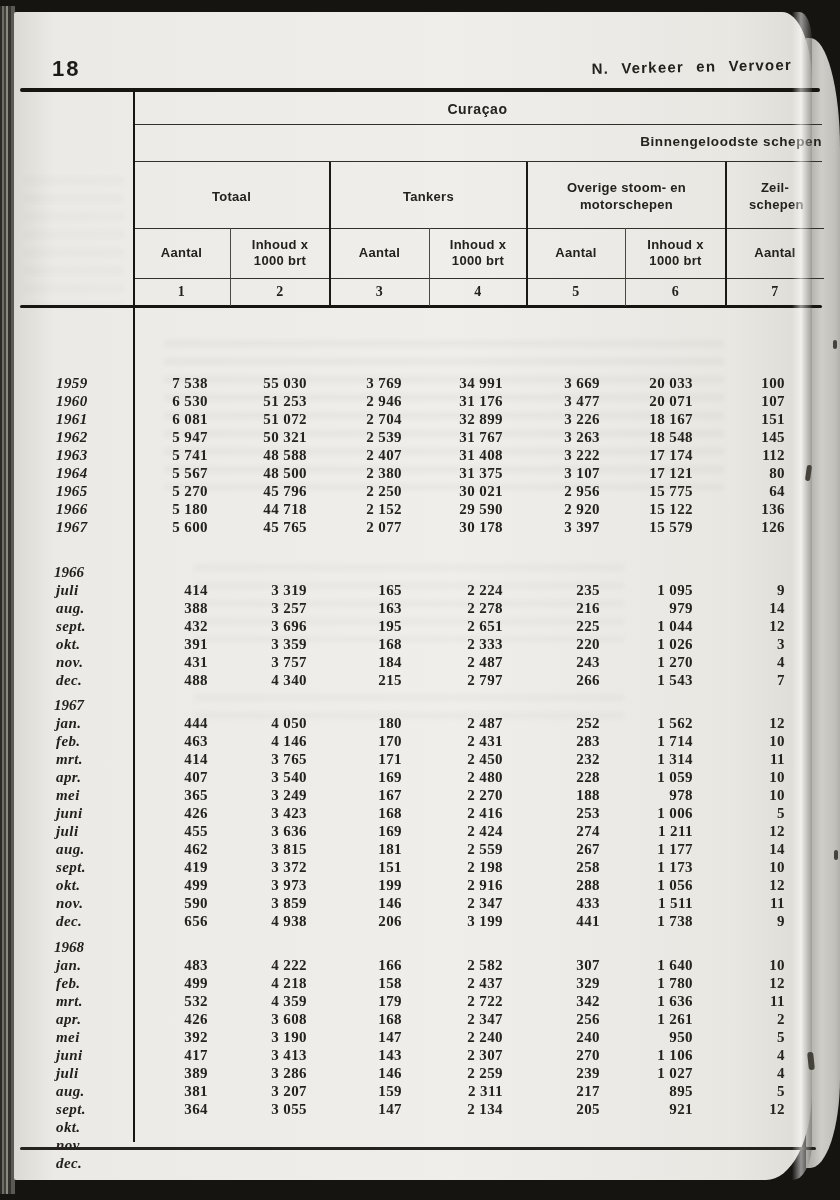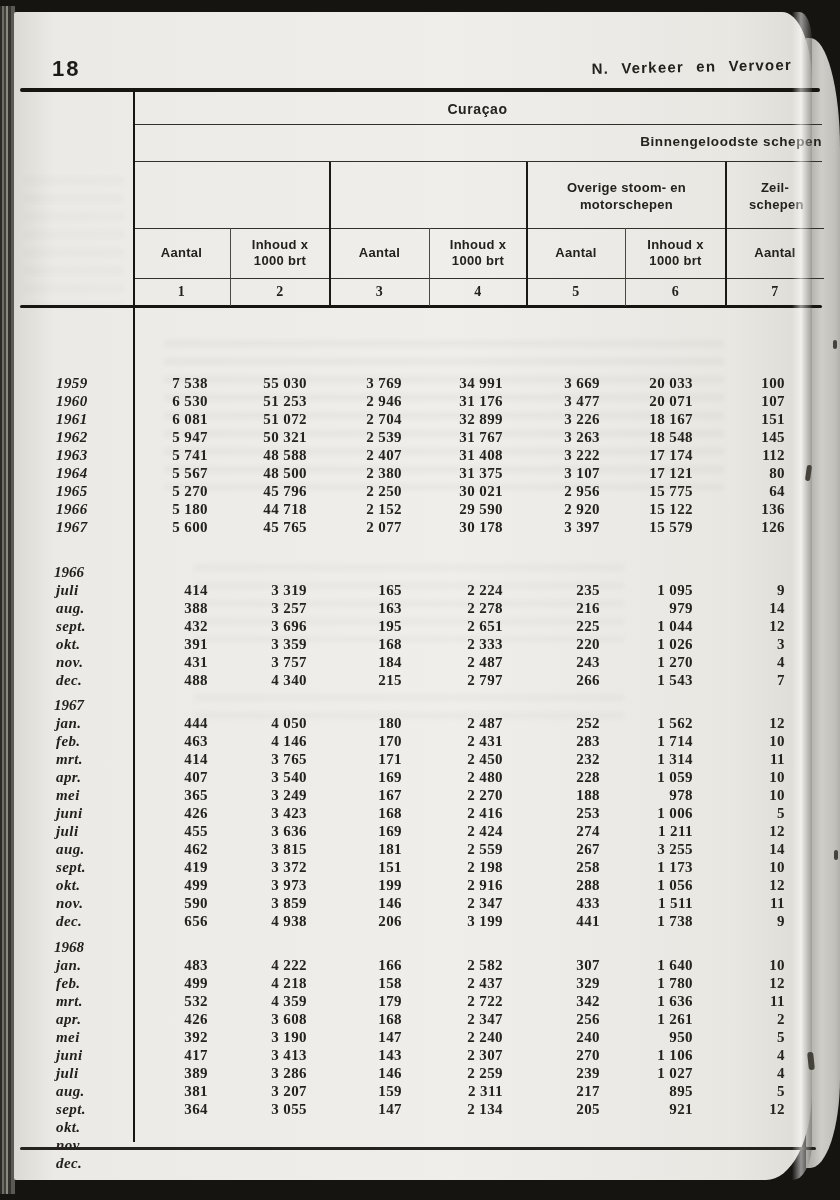--- a/index.html
+++ b/index.html
@@ -80,20 +80,22 @@
 
   <div class="abs page-number">18</div>
   <div class="abs chapter">N. Verkeer en Vervoer</div>
   <div class="abs rule" style="left:6px;top:76px;width:800px;height:3.5px;"></div>
 
   <div class="abs title ink">Curaçao</div>
   <div class="abs hline" style="left:119px;top:112px;width:689px;"></div>
   <div class="abs subtitle ink">Binnengeloodste schepen</div>
   <div class="abs hline" style="left:119px;top:149px;width:689px;"></div>
 
+  <div class="abs ghead" style="left:119px;top:153px;width:197px;height:63px;">Totaal</div>
+  <div class="abs ghead" style="left:316px;top:153px;width:197px;height:63px;">Tankers</div>
   <div class="abs ghead" style="left:513px;top:153px;width:199px;height:63px;line-height:1.3;padding:0 12px;box-sizing:border-box;">Overige stoom- en motorschepen</div>
   <div class="abs ghead" style="left:712px;top:153px;width:98px;height:63px;line-height:1.3;">
       <span style="display:inline-block;max-width:52px;">Zeil-schepen</span>
     </div>
   <div class="abs hline" style="left:119px;top:216px;width:691px;"></div>
 
   <div class="abs shead" style="left:119px;top:216px;width:97px;height:50px;">Aantal</div>
   <div class="abs shead" style="left:216px;top:216px;width:100px;height:50px;padding:0 14px;box-sizing:border-box;">Inhoud x 1000 brt</div>
   <div class="abs shead" style="left:316px;top:216px;width:99px;height:50px;">Aantal</div>
   <div class="abs shead" style="left:415px;top:216px;width:98px;height:50px;padding:0 13px;box-sizing:border-box;">Inhoud x 1000 brt</div>
@@ -351,21 +353,21 @@
           <div class="cell c6">1 211</div>
           <div class="cell c7">12</div>
         </div>
         <div class="trow">
           <div class="cell rlabel">aug.</div>
           <div class="cell c1">462</div>
           <div class="cell c2">3 815</div>
           <div class="cell c3">181</div>
           <div class="cell c4">2 559</div>
           <div class="cell c5">267</div>
-          <div class="cell c6">3 255</div>
+          <div class="cell c6">1 177</div>
           <div class="cell c7">14</div>
         </div>
         <div class="trow">
           <div class="cell rlabel">sept.</div>
           <div class="cell c1">419</div>
           <div class="cell c2">3 372</div>
           <div class="cell c3">151</div>
           <div class="cell c4">2 198</div>
           <div class="cell c5">258</div>
           <div class="cell c6">1 173</div>

